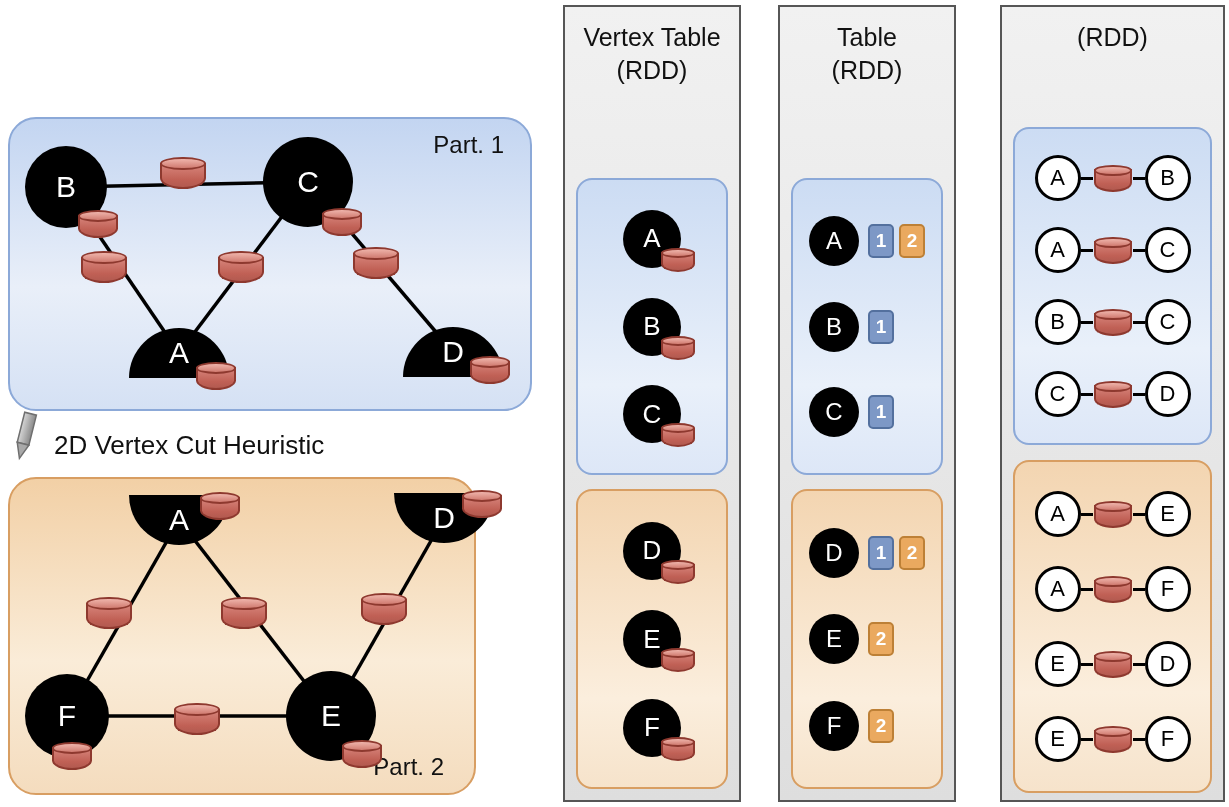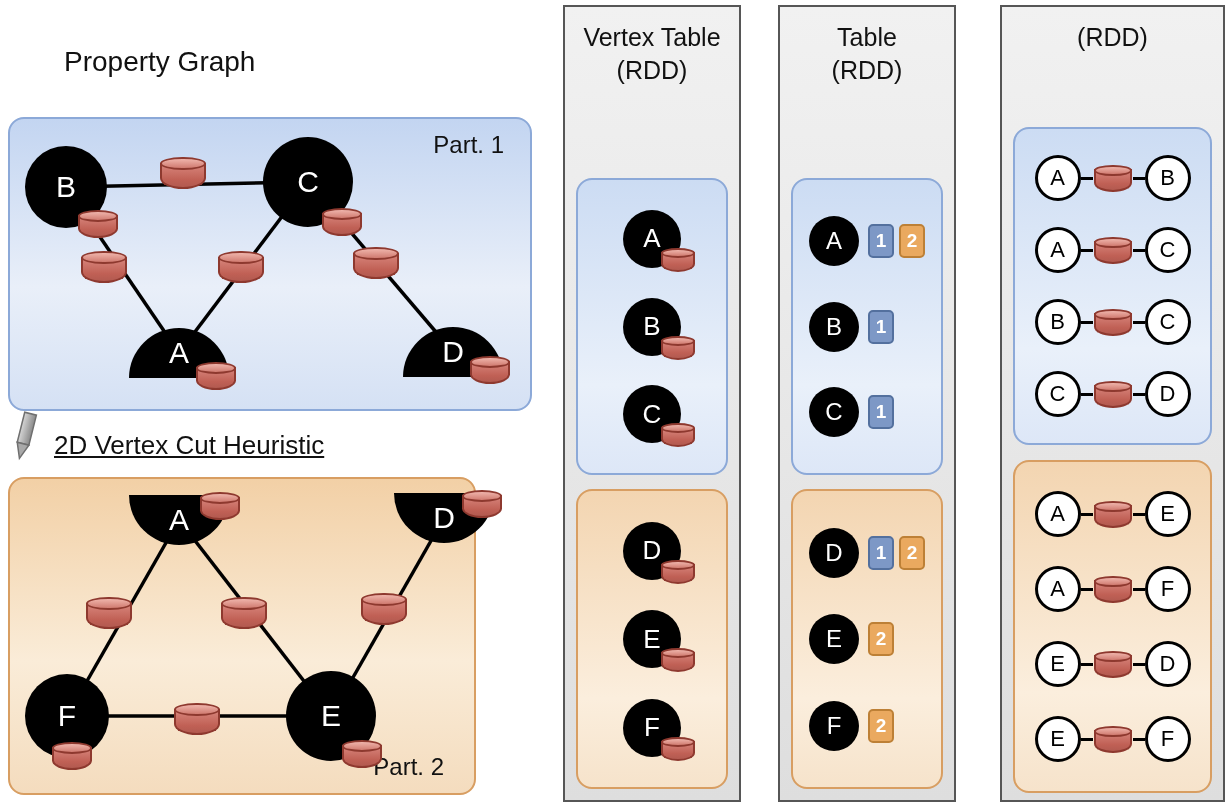--- a/index.html
+++ b/index.html
@@ -1,21 +1,21 @@
 <!DOCTYPE html>
 <html><head>
 <meta charset="utf-8">
 <style>
   * { margin:0; padding:0; box-sizing:border-box; }
   body { background:#fff; font-family:"Liberation Sans", sans-serif; color:#111; }
   .stage { position:relative; width:1229px; height:807px; background:#fff; overflow:hidden; }
 
   
   .pg-title { position:absolute; left:64px; top:46px; font-size:28px; }
-  .part-box { position:absolute; border-radius:16px; }
+  .part-box { position:absolute; border-radius:28px; }
   .part1 { left:8px; top:117px; width:524px; height:294px;
            background:linear-gradient(180deg,#c3d5f1 0%,#e9eff9 58%,#d5e1f4 100%);
            border:2px solid #8ca9d8; }
   .part2 { left:8px; top:477px; width:468px; height:318px;
            background:linear-gradient(180deg,#f2d0a6 0%,#faecd8 58%,#f4dcbe 100%);
            border:2px solid #d89e62; }
   .part-label { position:absolute; top:12px; right:26px; font-size:24px; }
   .part-label.p2 { top:auto; bottom:12px; right:30px; }
   svg.edges { position:absolute; left:0; top:0; pointer-events:none; }
   .vx { position:absolute; background:#000; color:#fff; display:flex; align-items:center;
@@ -29,21 +29,21 @@
   .cyl i { position:absolute; display:block; }
   .cyl .cb { left:0; right:0; top:18%; bottom:0;
              background:linear-gradient(180deg,#d9887f 0%,#c06055 70%,#b25a50 100%);
              border:2px solid #8e392f; border-top:none;
              border-radius:0 0 50% 50% / 0 0 42% 42%; }
   .cyl .ct { left:0; right:0; top:0; height:42%;
              background:linear-gradient(180deg,#efb4ab,#d07b70);
              border:2px solid #8e392f; border-radius:50%; }
   .cyl.rel { position:relative; width:38px; height:27px; flex:0 0 auto; margin:0 1px; }
 
-  .heuristic { position:absolute; left:54px; top:430px; font-size:26px;text-decoration:underline; }
+  .heuristic { position:absolute; left:54px; top:430px; font-size:26px; }
   .pencil { position:absolute; left:8px; top:410px; }
 
   
   .panel { position:absolute; top:5px; height:797px;
            background:linear-gradient(180deg,#f1f1f1,#dedede);
            border:2px solid #565656; }
   .panel-title { position:absolute; top:14px; left:0; right:0; text-align:center;
                  font-size:25px; line-height:1.3; }
   .subbox { position:absolute; border-radius:16px; display:flex; flex-direction:column;
             justify-content:space-evenly; align-items:center; }
@@ -75,21 +75,20 @@
   .wcircle { width:46px; height:46px; border-radius:50%; background:#fff;
              border:3px solid #000; display:flex; align-items:center; justify-content:center;
              font-size:22px; color:#000; flex:0 0 auto; }
   .conn { width:12px; height:3px; background:#000; flex:0 0 auto; }
 </style>
 </head>
 <body>
 
 <div class="stage">
 
-  <div class="pg-title">Property Graph</div>
 
   <div class="part-box part1">
     <span class="part-label">Part. 1</span>
   </div>
   <div class="part-box part2">
     <span class="part-label p2">Part. 2</span>
   </div>
 
   <svg class="edges" width="1229" height="807">
     <line x1="66" y1="187" x2="308" y2="182" stroke="#000" stroke-width="3.5"></line>

